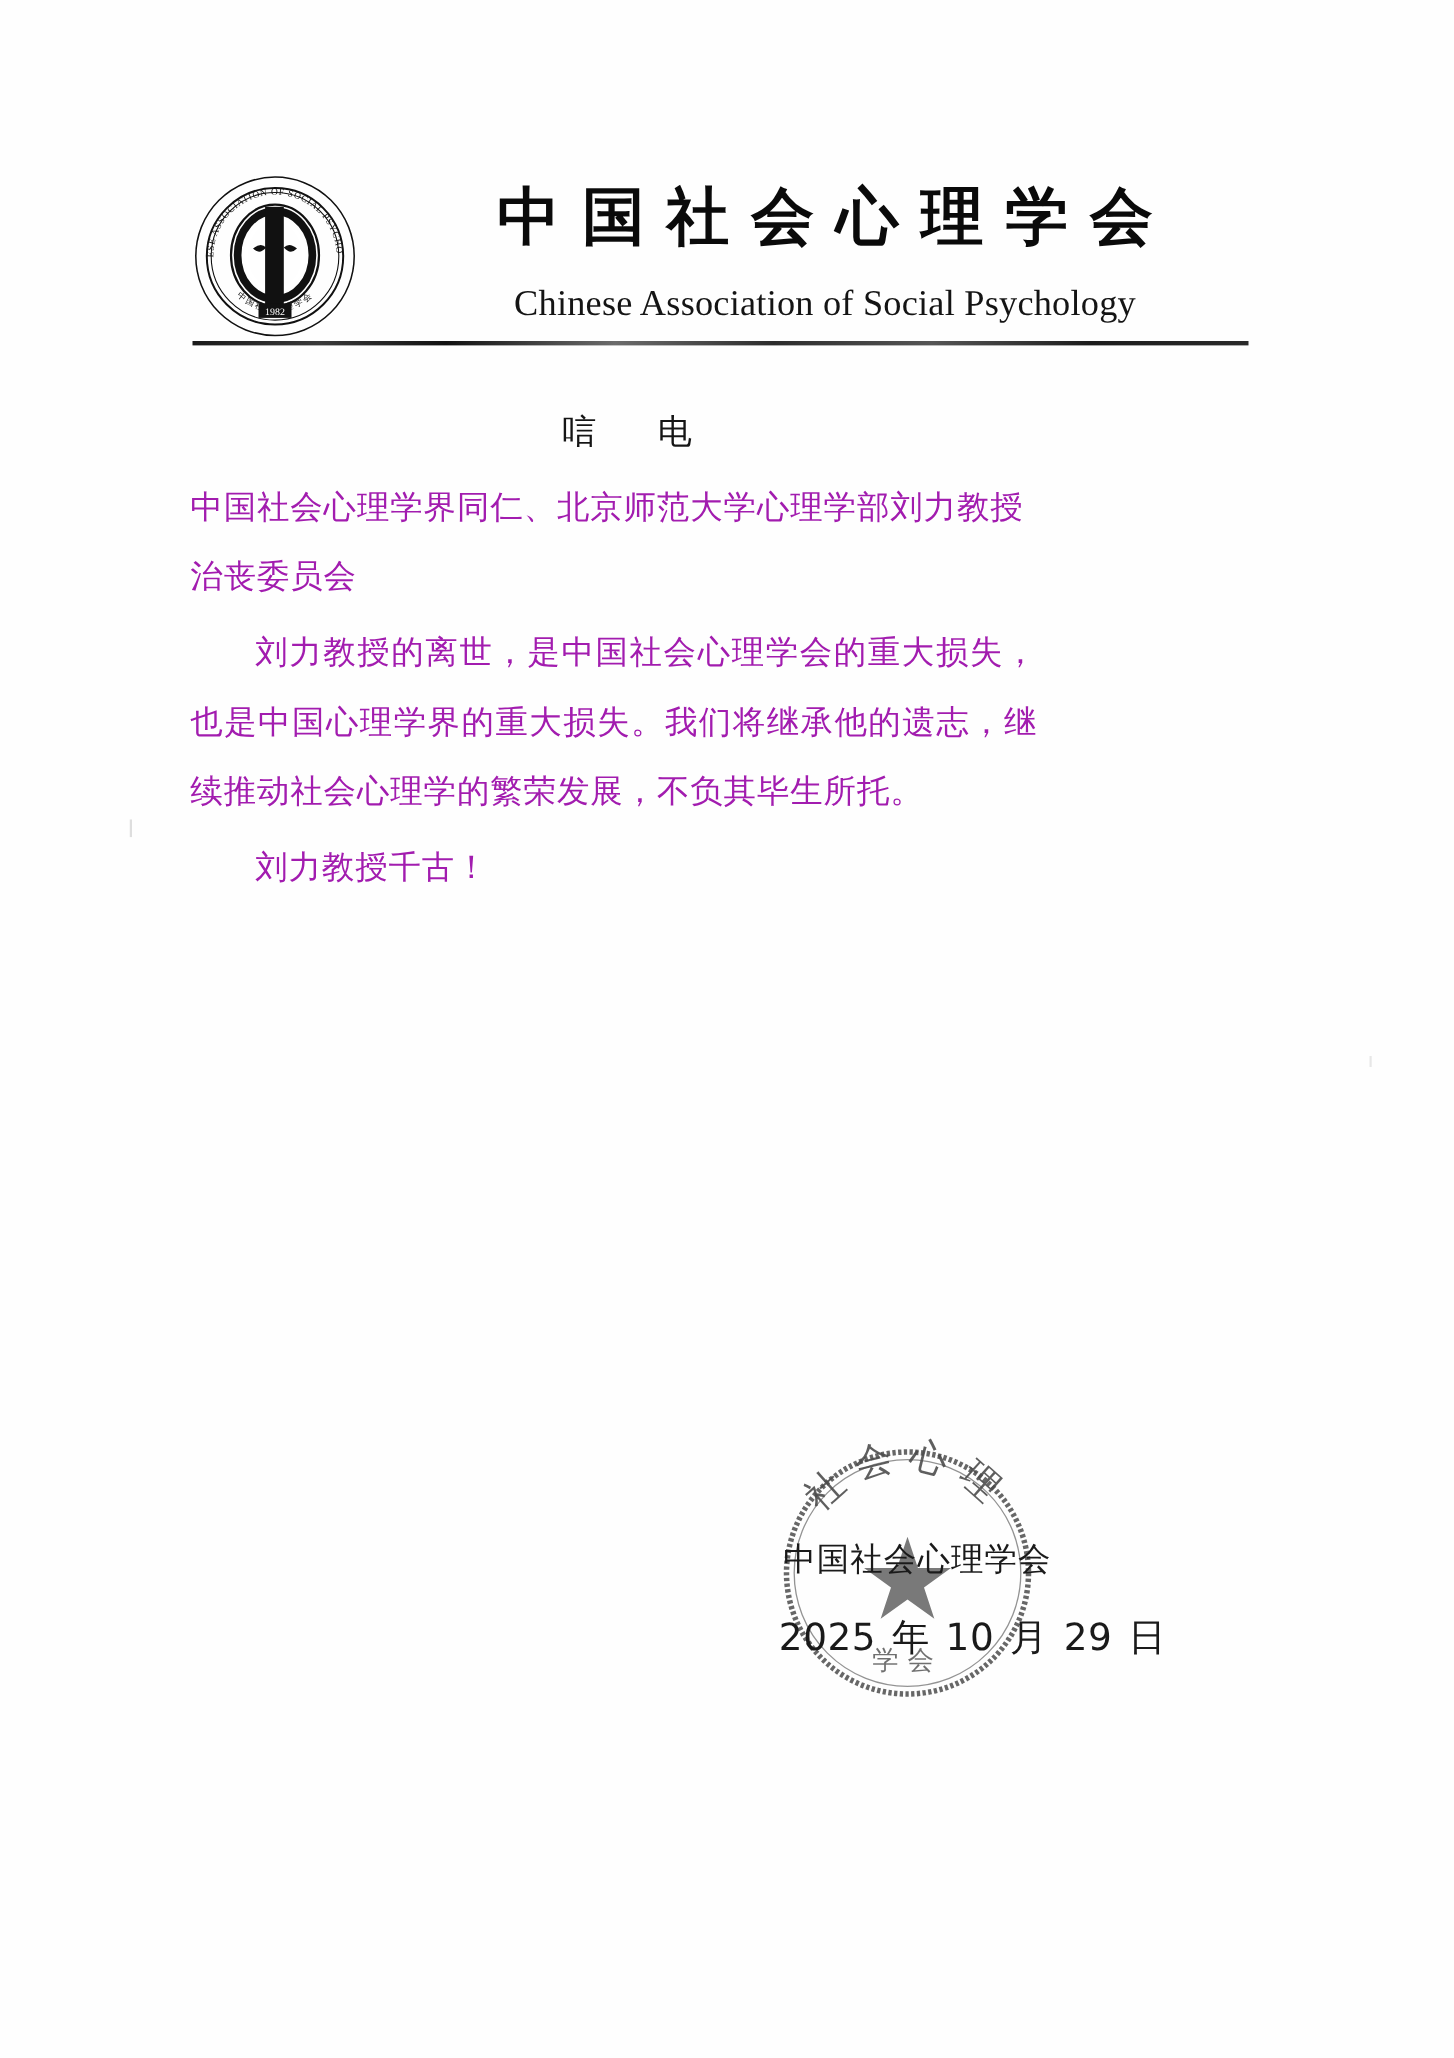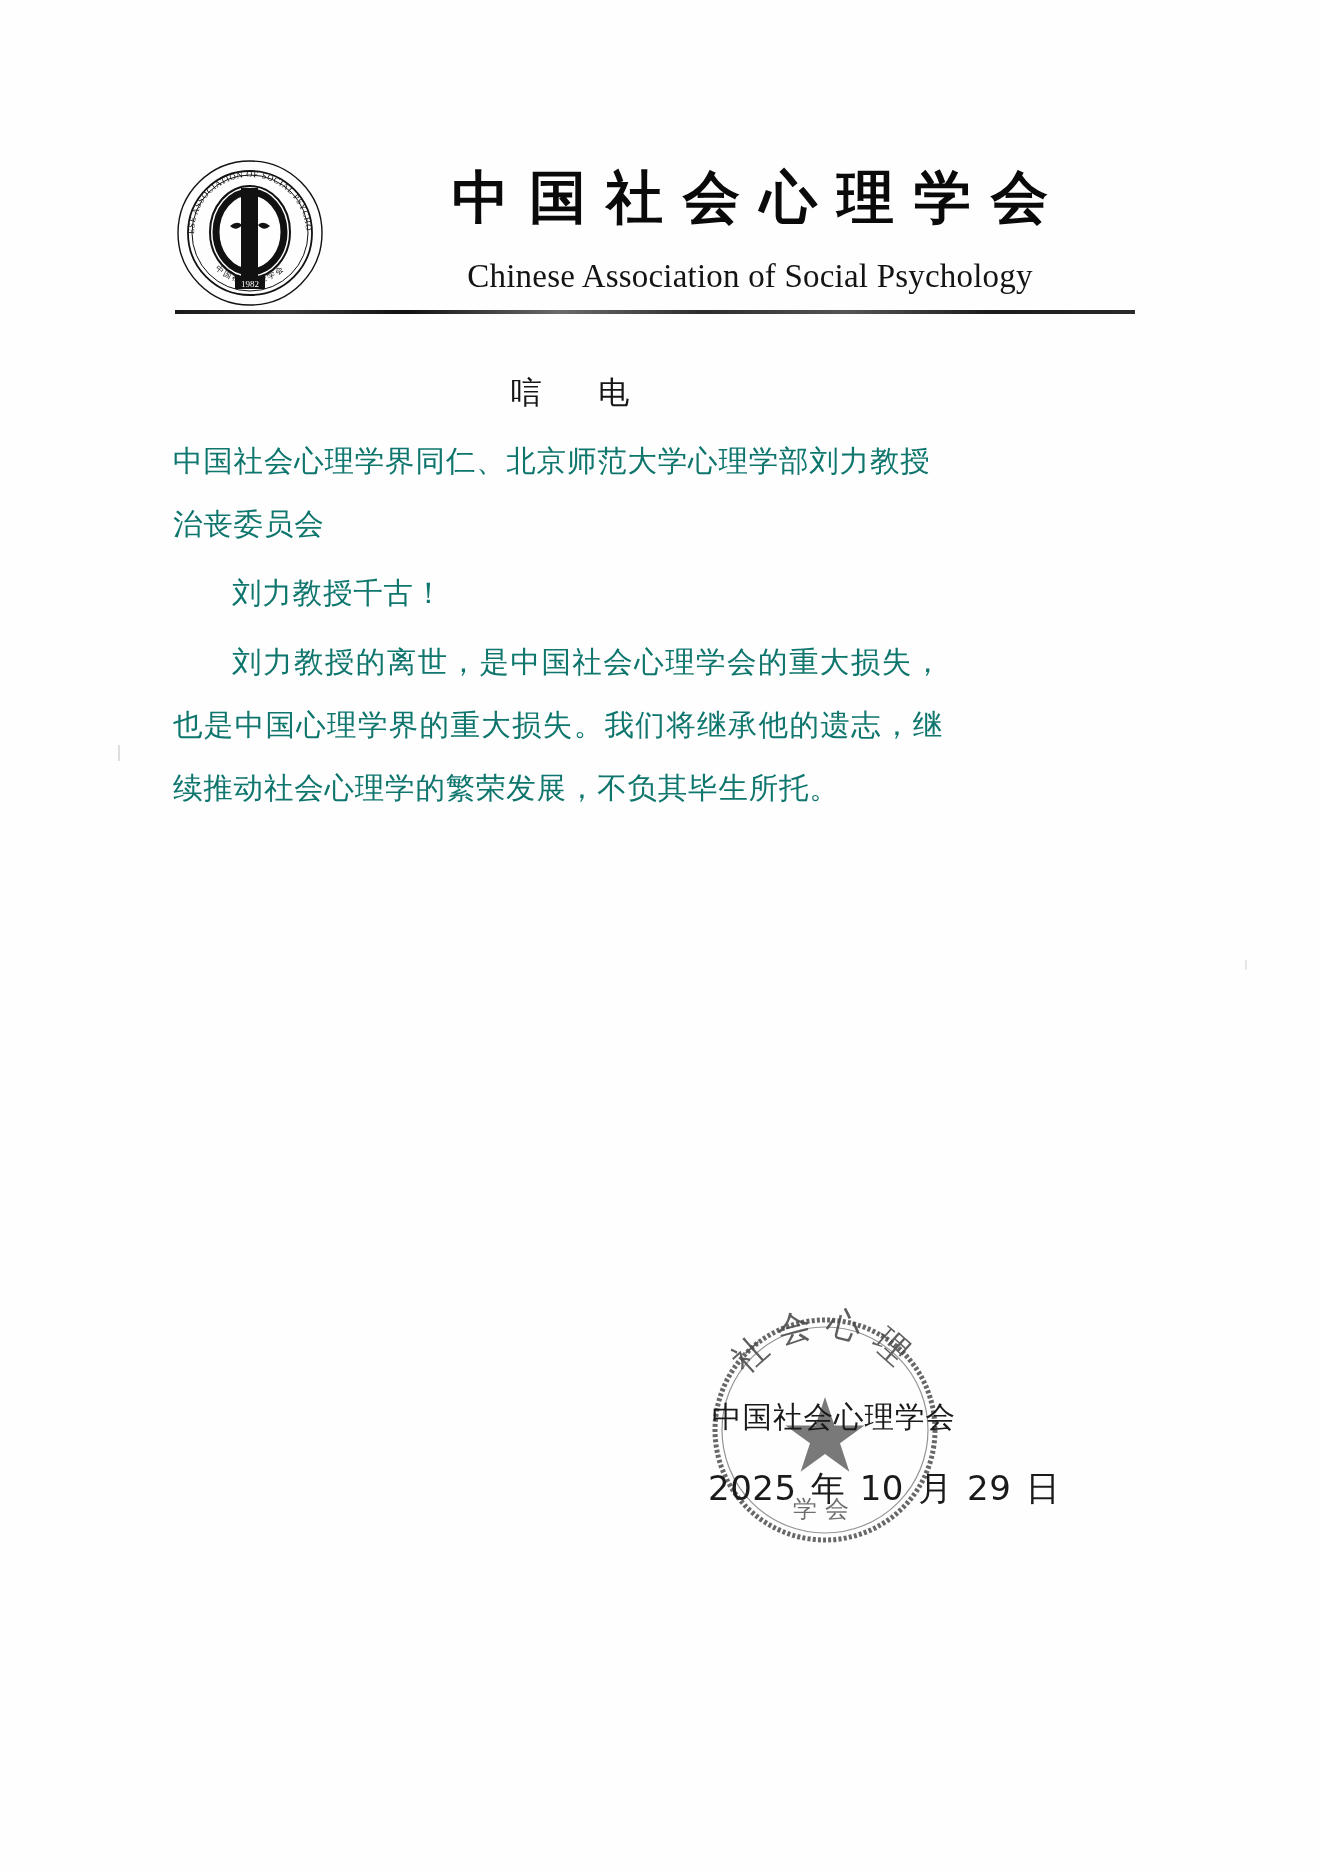--- a/index.html
+++ b/index.html
@@ -80,40 +80,40 @@
         #2c2c2c 55%, #555 70%, #1c1c1c 85%, #2a2a2a 100%);
   }
 
   
   .doc-title {
     position: absolute;
     left: 175px;
     top: 372px;
     width: 790px;
     text-align: center;
-    font-family: Liberation Sans, sans-serif;
+    font-family: Liberation Serif, serif;
     font-size: 31px;
     letter-spacing: 24px;
     text-indent: 24px;
     color: #151515;
   }
 
   .body-block {
     position: absolute;
     left: 173px;
     top: 430px;
     width: 770px;
   }
 
   .para {
     font-family: "DejaVu Sans", "Liberation Sans", sans-serif;
     font-size: 29.5px;
     line-height: 63px;
     letter-spacing: 0.8px;
-    color: #0f766e;
+    color: #a21caf;
     text-align: justify;
     text-justify: inter-character;
     margin: 0 0 6px 0;
     word-break: break-all;
   }
   .para.indent { text-indent: 59px; }
   .para.last-line-left { text-align: left; }
 
   
   .signature-area {
@@ -208,23 +208,23 @@
 
   <div class="head-rule"></div>
 
   <div class="doc-title">唁 电</div>
 
   <div class="body-block">
     <p class="para last-line-left">中国社会心理学界同仁、北京师范大学心理学部刘力教授治丧委员会</p>
 
 
 
+    <p class="para indent">刘力教授的离世，是中国社会心理学会的重大损失，也是中国心理学界的重大损失。我们将继承他的遗志，继续推动社会心理学的繁荣发展，不负其毕生所托。</p>
+
     <p class="para indent last-line-left">刘力教授千古！</p>
-
-    <p class="para indent">刘力教授的离世，是中国社会心理学会的重大损失，也是中国心理学界的重大损失。我们将继承他的遗志，继续推动社会心理学的繁荣发展，不负其毕生所托。</p>
   </div>
 
   <div class="signature-area">
 
     <div class="seal">
       <svg viewBox="0 0 250 250" width="250" height="250" aria-hidden="true">
         <defs>
           <path id="sealRing" d="M 30,125 A 95,95 0 0 1 220,125"></path>
         </defs>
         <circle cx="125" cy="125" r="110" fill="none" stroke="#1b1b1b" stroke-width="5" stroke-dasharray="3 2.2" opacity="0.85"></circle>

